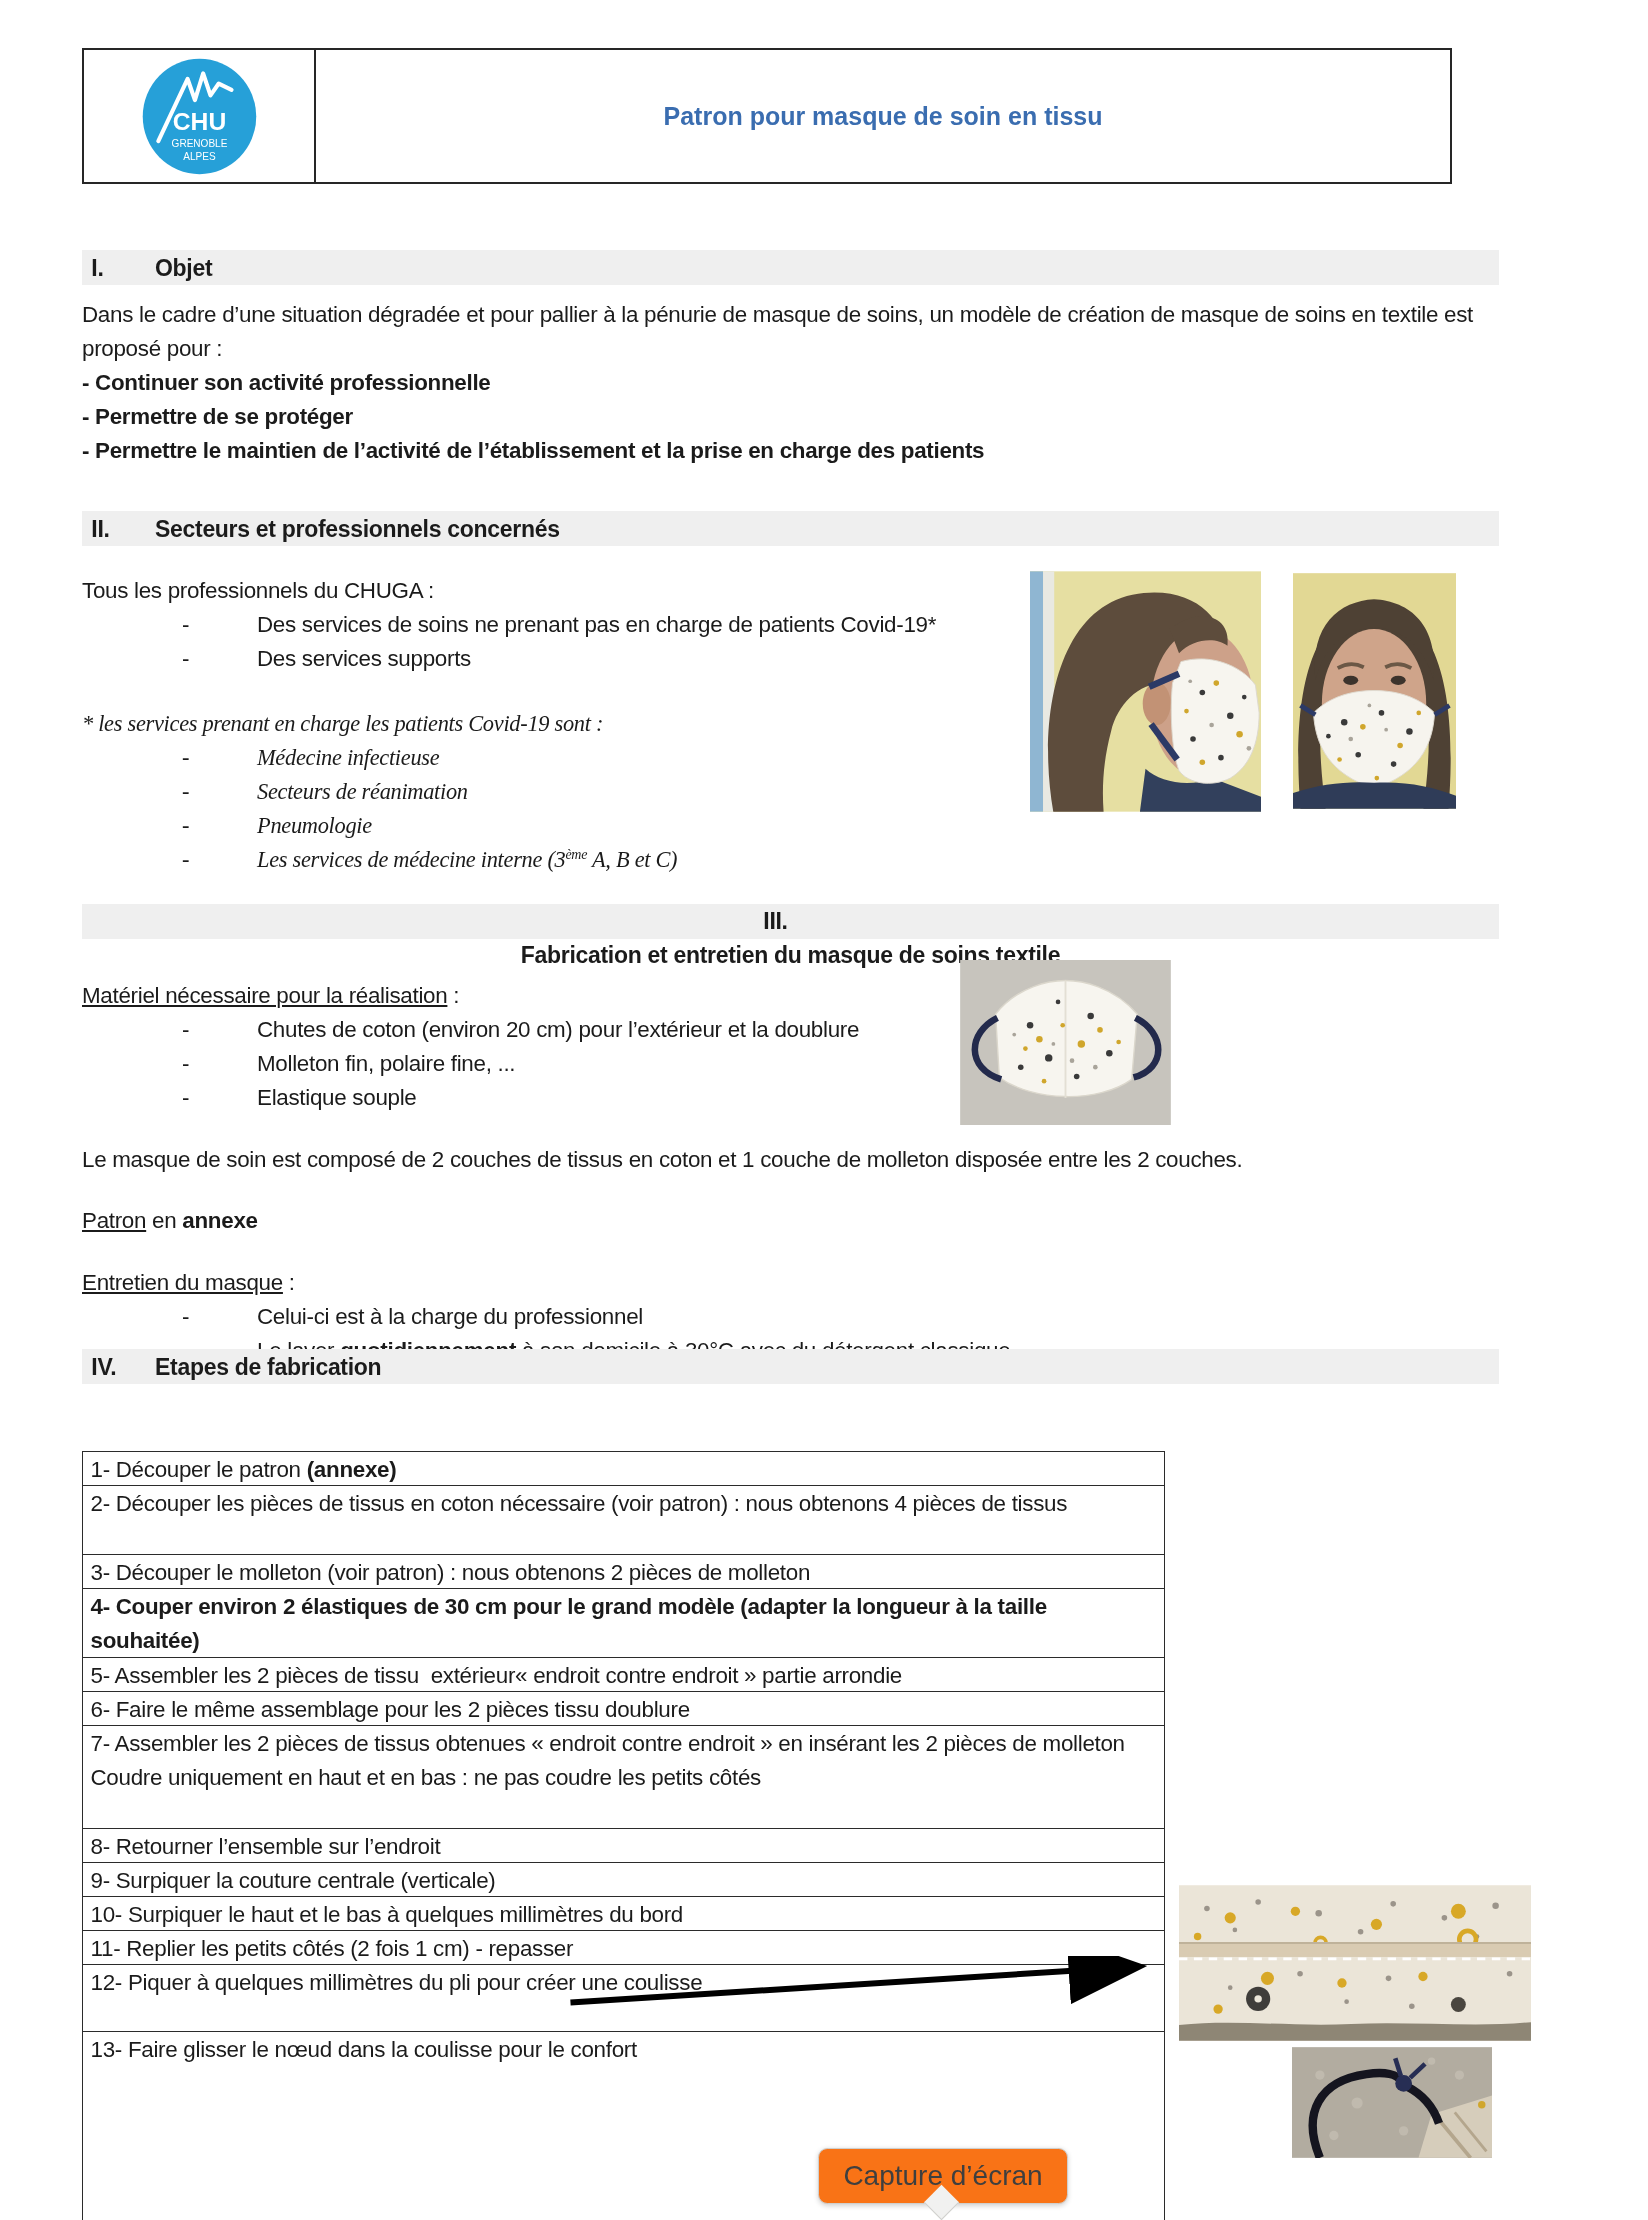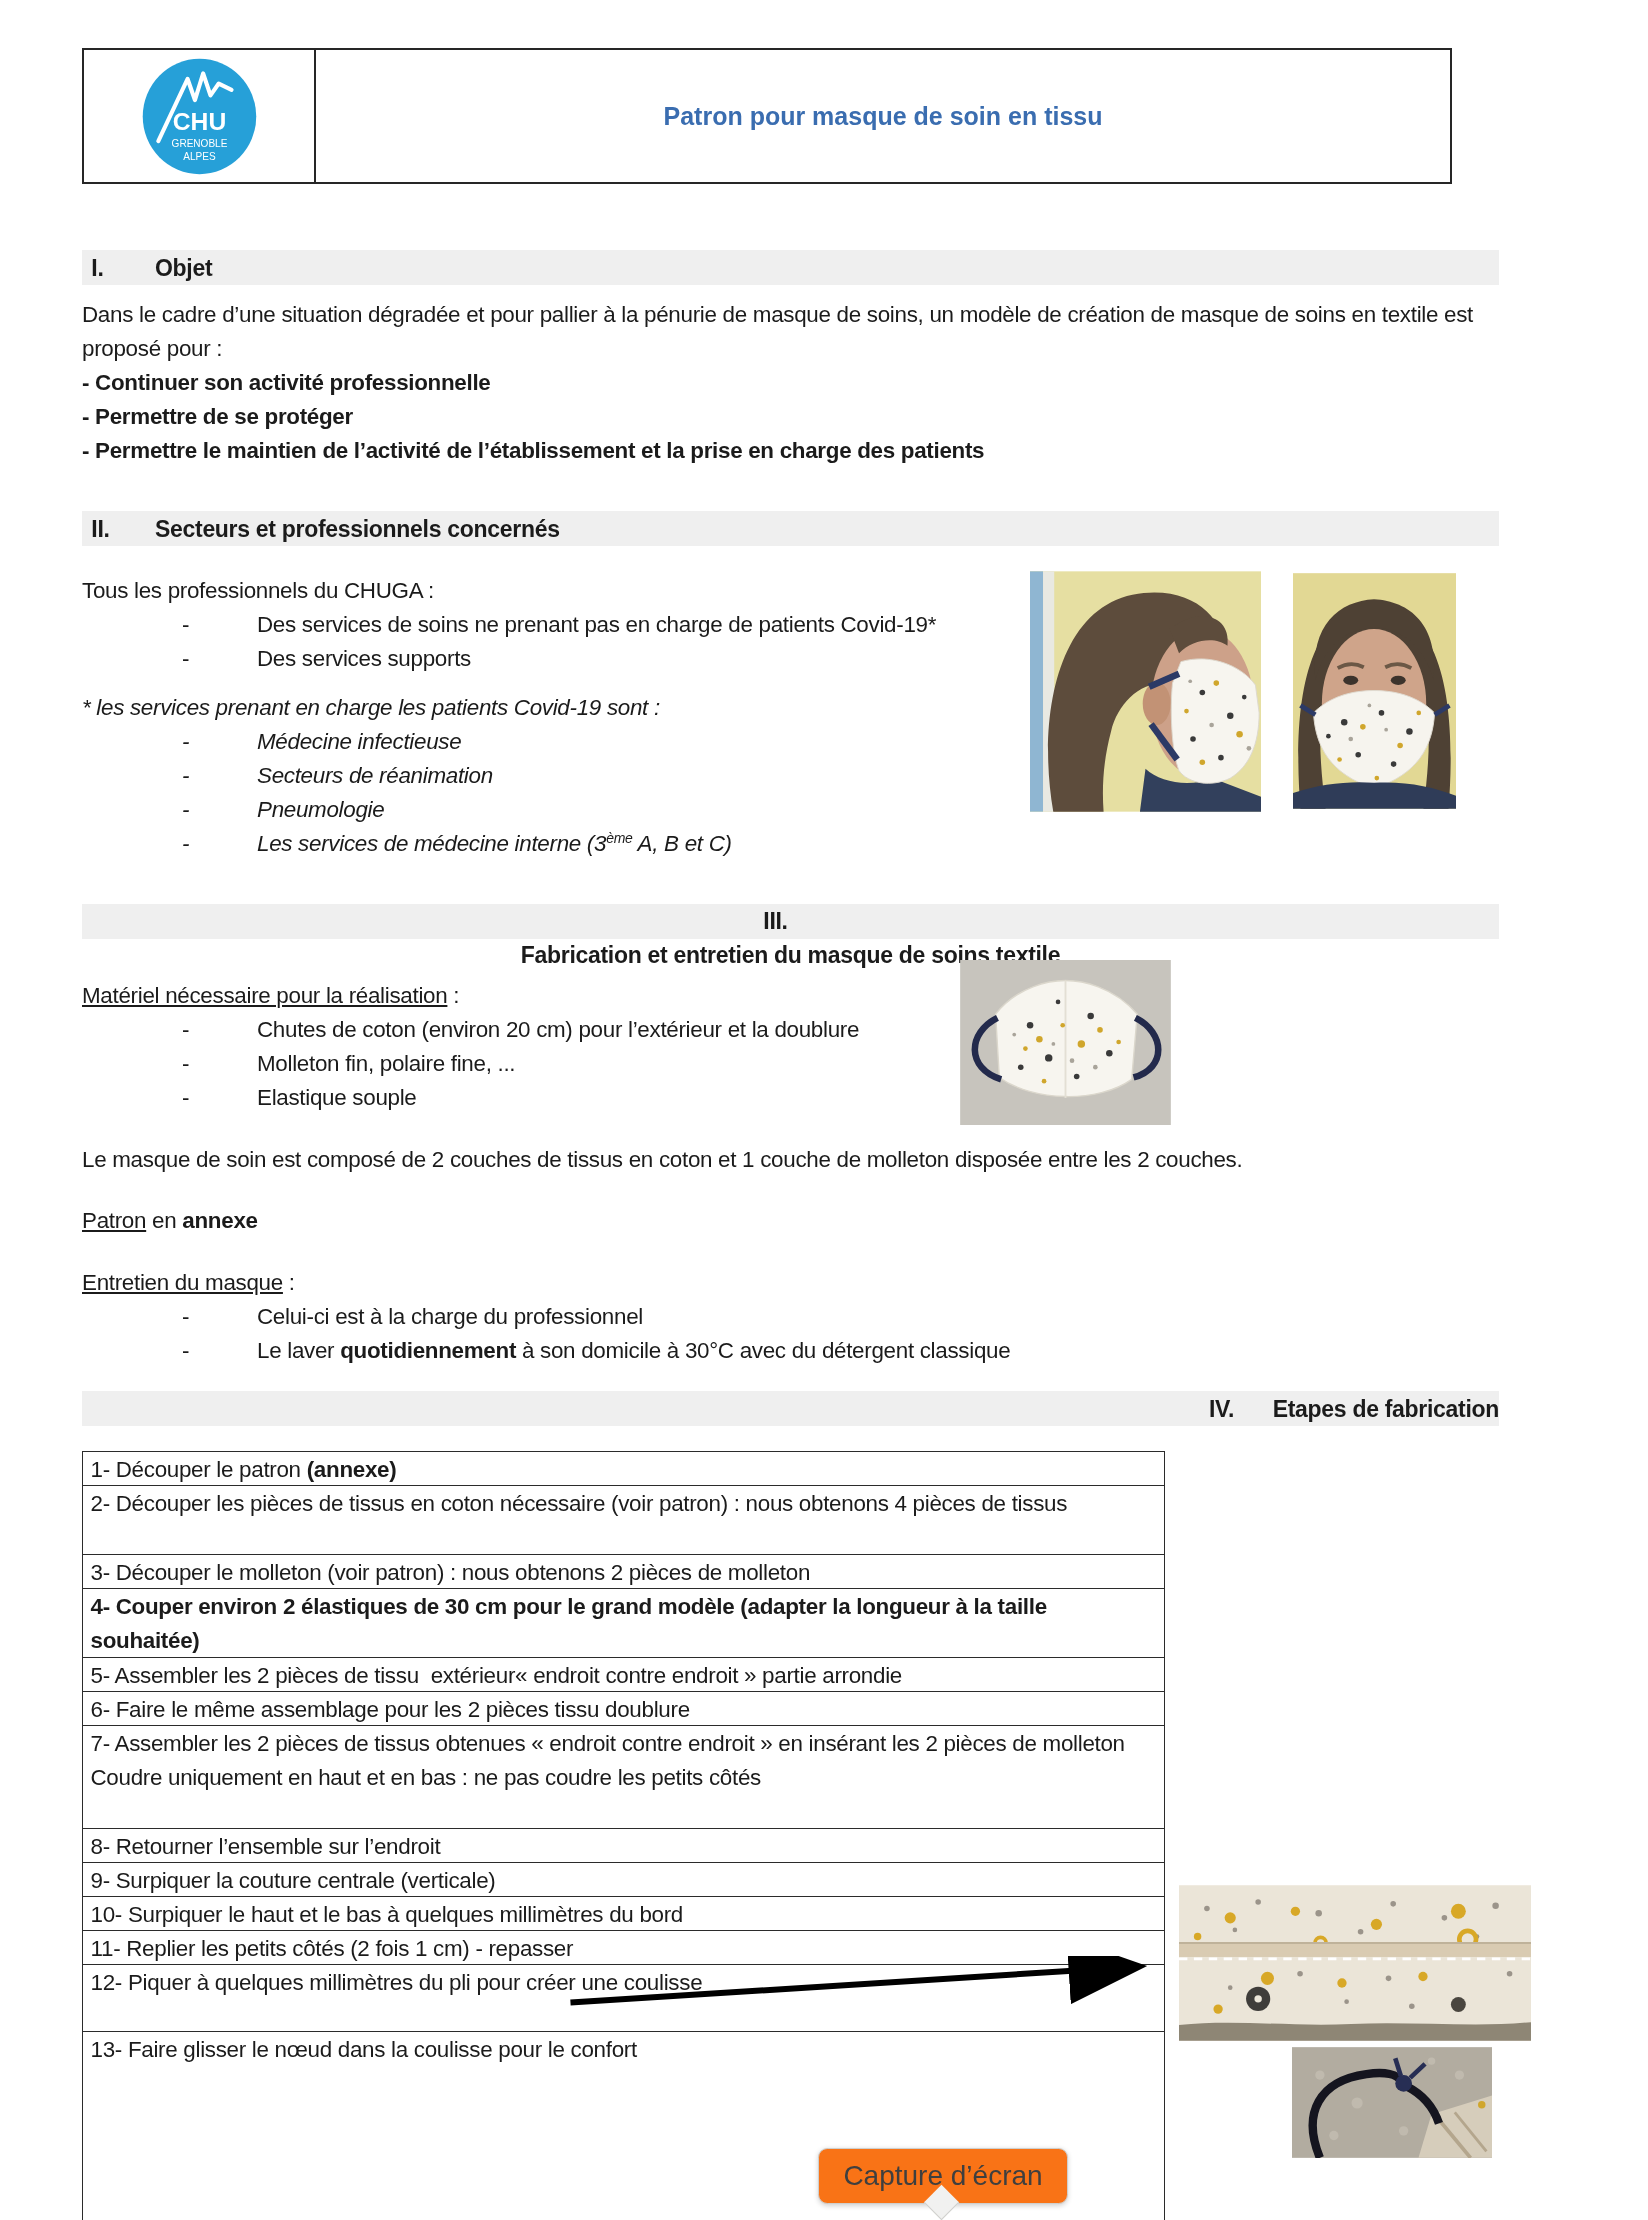--- a/index.html
+++ b/index.html
@@ -81,21 +81,21 @@
     <div class="li">
       <span class="dash">-</span>
       <span class="txt">Des services de soins ne prenant pas en charge de patients Covid-19*</span>
     </div>
     <div class="li">
       <span class="dash">-</span>
       <span class="txt">Des services supports</span>
     </div>
   </div>
 
-  <div class="abs tblock i" style="top:691px;width:932px;">
+  <div class="abs tblock i" style="top:707px;width:932px;font-family:Liberation Serif, serif;">
     <div>* les services prenant en charge les patients Covid-19 sont :</div>
     <div class="li">
       <span class="dash">-</span>
       <span class="txt">Médecine infectieuse</span>
     </div>
     <div class="li">
       <span class="dash">-</span>
       <span class="txt">Secteurs de réanimation</span>
     </div>
     <div class="li">
@@ -241,21 +241,21 @@
     <div class="li">
       <span class="dash">-</span>
       <span class="txt">Celui-ci est à la charge du professionnel</span>
     </div>
     <div class="li">
       <span class="dash">-</span>
       <span class="txt"><span>Le laver </span><span class="b">quotidiennement</span><span> à son domicile à 30°C avec du détergent classique</span></span>
     </div>
   </div>
 
-  <div class="abs secbar" style="top:1391px;justify-content:flex-end;">
+  <div class="abs secbar" style="top:1349px;">
     <span class="num">IV.</span>
     <span>Etapes de fabrication</span>
   </div>
 
   <div class="abs steps">
     <div class="row" style="height:34px;"><span>1- Découper le patron </span><span class="b">(annexe)</span></div>
     <div class="row" style="height:69px;">2- Découper les pièces de tissus en coton nécessaire (voir patron) : nous obtenons 4 pièces de tissus</div>
     <div class="row" style="height:34px;">3- Découper le molleton (voir patron) : nous obtenons 2 pièces de molleton</div>
     <div class="row" style="height:69px;font-weight:bold;">4- Couper environ 2 élastiques de 30 cm pour le grand modèle (adapter la longueur à la taille souhaitée)</div>
     <div class="row" style="height:34px;">5- Assembler les 2 pièces de tissu  extérieur« endroit contre endroit » partie arrondie</div>

